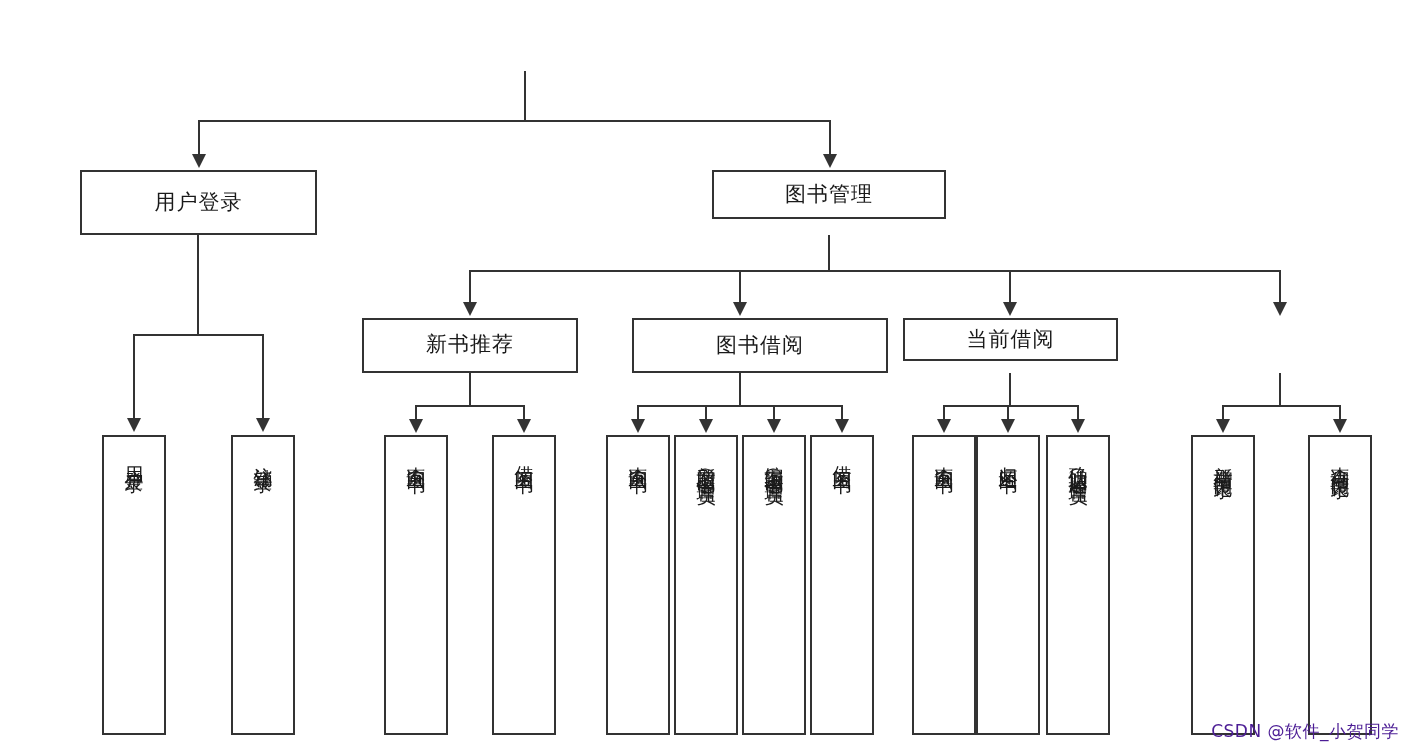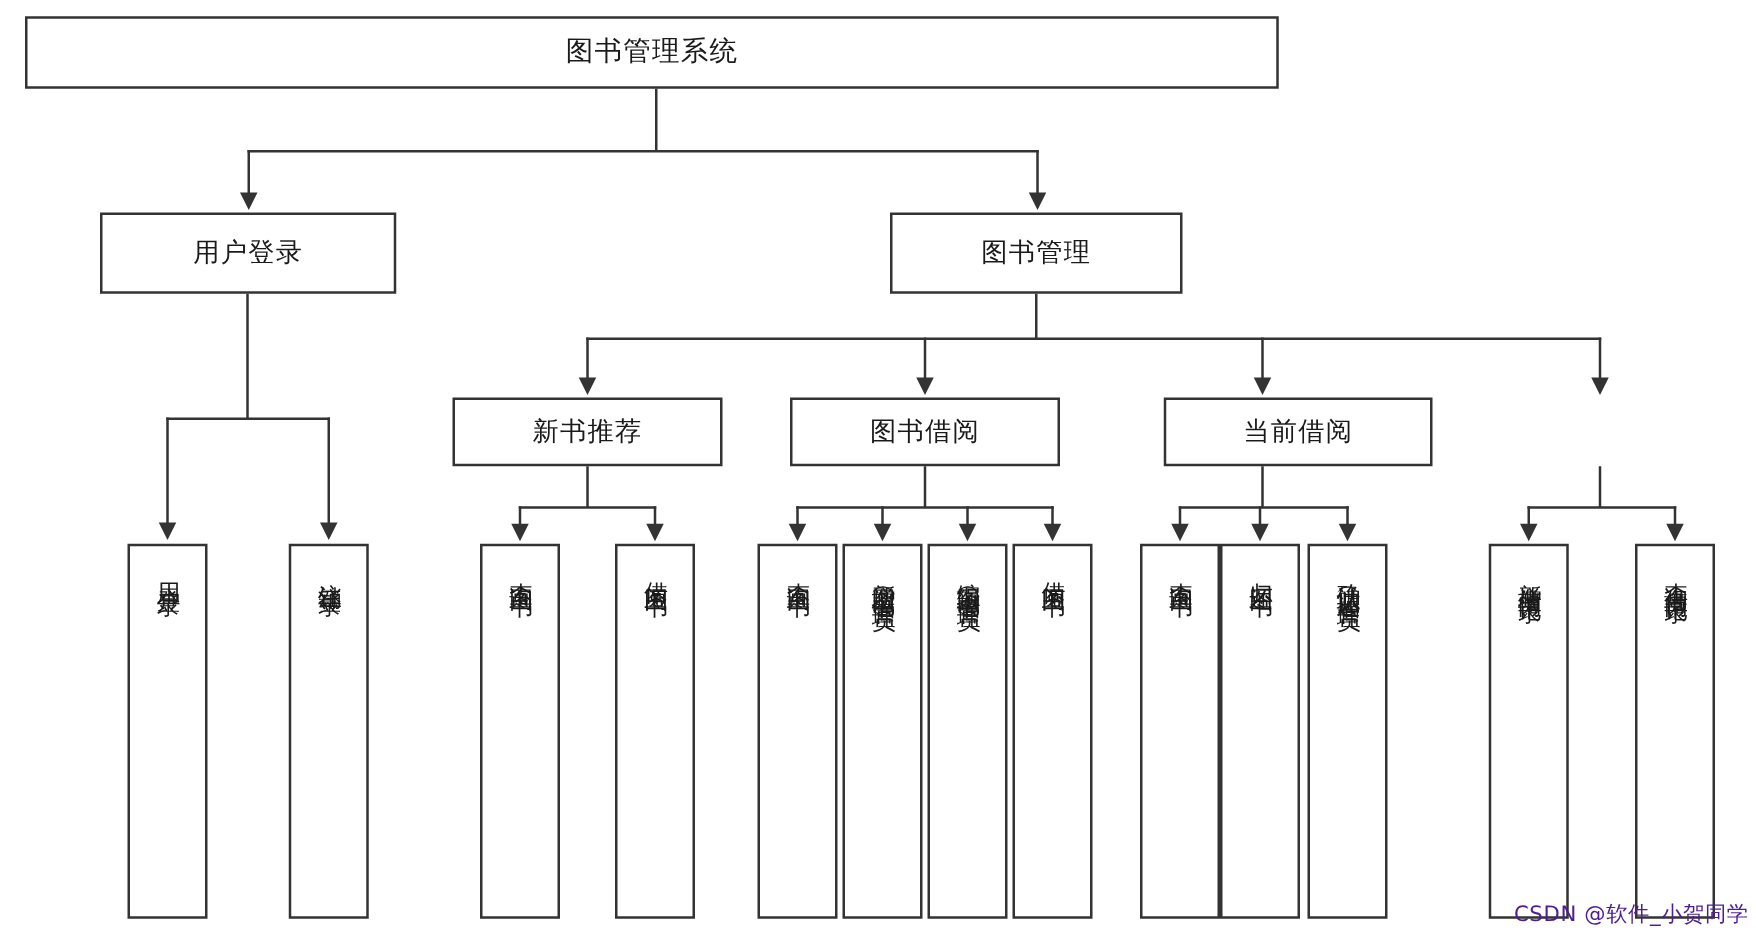--- a/index.html
+++ b/index.html
@@ -80,36 +80,33 @@
     letter-spacing: 0.5px;
     white-space: nowrap;
     font-family: "DejaVu Sans", "Liberation Sans", sans-serif;
   }
 </style>
 </head>
 <body>
 
 <div id="canvas">
 
-  <div class="node horiz root" style="left:20px; top:13px; width:1003px; height:58px;">
-    <span>图书管理系统</span>
-  </div>
 
   <div class="vline" style="left:524px; top:71px; width:2px; height:50px;"></div>
   <div class="hline" style="left:198px; top:120px; width:633px; height:2px;"></div>
   <div class="vline" style="left:198px; top:120px; width:2px; height:36px;"></div>
   <div class="arrow" style="left:192px; top:154px;"></div>
   <div class="vline" style="left:829px; top:120px; width:2px; height:36px;"></div>
   <div class="arrow" style="left:823px; top:154px;"></div>
 
   <div class="node horiz" style="left:80px; top:170px; width:237px; height:65px;">
     <span>用户登录</span>
   </div>
 
-  <div class="node horiz" style="left:712px; top:170px; width:234px; height:65px;">
+  <div class="node horiz" style="left:712px; top:170px; width:234px; height:49px;">
     <span>图书管理</span>
   </div>
 
   <div class="vline" style="left:197px; top:235px; width:2px; height:100px;"></div>
   <div class="hline" style="left:133px; top:334px; width:131px; height:2px;"></div>
   <div class="vline" style="left:133px; top:334px; width:2px; height:86px;"></div>
   <div class="arrow" style="left:127px; top:418px;"></div>
   <div class="vline" style="left:262px; top:334px; width:2px; height:86px;"></div>
   <div class="arrow" style="left:256px; top:418px;"></div>
 
@@ -117,27 +114,27 @@
   <div class="hline" style="left:469px; top:270px; width:812px; height:2px;"></div>
   <div class="vline" style="left:469px; top:270px; width:2px; height:34px;"></div>
   <div class="arrow" style="left:463px; top:302px;"></div>
   <div class="vline" style="left:739px; top:270px; width:2px; height:34px;"></div>
   <div class="arrow" style="left:733px; top:302px;"></div>
   <div class="vline" style="left:1009px; top:270px; width:2px; height:34px;"></div>
   <div class="arrow" style="left:1003px; top:302px;"></div>
   <div class="vline" style="left:1279px; top:270px; width:2px; height:34px;"></div>
   <div class="arrow" style="left:1273px; top:302px;"></div>
 
-  <div class="node horiz" style="left:362px; top:318px; width:216px; height:55px;">
+  <div class="node horiz" style="left:362px; top:318px; width:216px; height:55px;font-family:Liberation Mono, monospace;">
     <span>新书推荐</span>
   </div>
-  <div class="node horiz" style="left:632px; top:318px; width:216px; height:55px;">
+  <div class="node horiz" style="left:632px; top:318px; width:256px; height:55px;">
     <span>图书借阅</span>
   </div>
-  <div class="node horiz" style="left:903px; top:318px; width:215px; height:55px;margin-left:28px;">
+  <div class="node horiz" style="left:903px; top:318px; width:215px; height:43px;">
     <span>当前借阅</span>
   </div>
 
   <div class="vline" style="left:469px; top:373px; width:2px; height:33px;"></div>
   <div class="hline" style="left:415px; top:405px; width:110px; height:2px;"></div>
   <div class="vline" style="left:415px; top:405px; width:2px; height:16px;"></div>
   <div class="arrow" style="left:409px; top:419px;"></div>
   <div class="vline" style="left:523px; top:405px; width:2px; height:16px;"></div>
   <div class="arrow" style="left:517px; top:419px;"></div>
 

